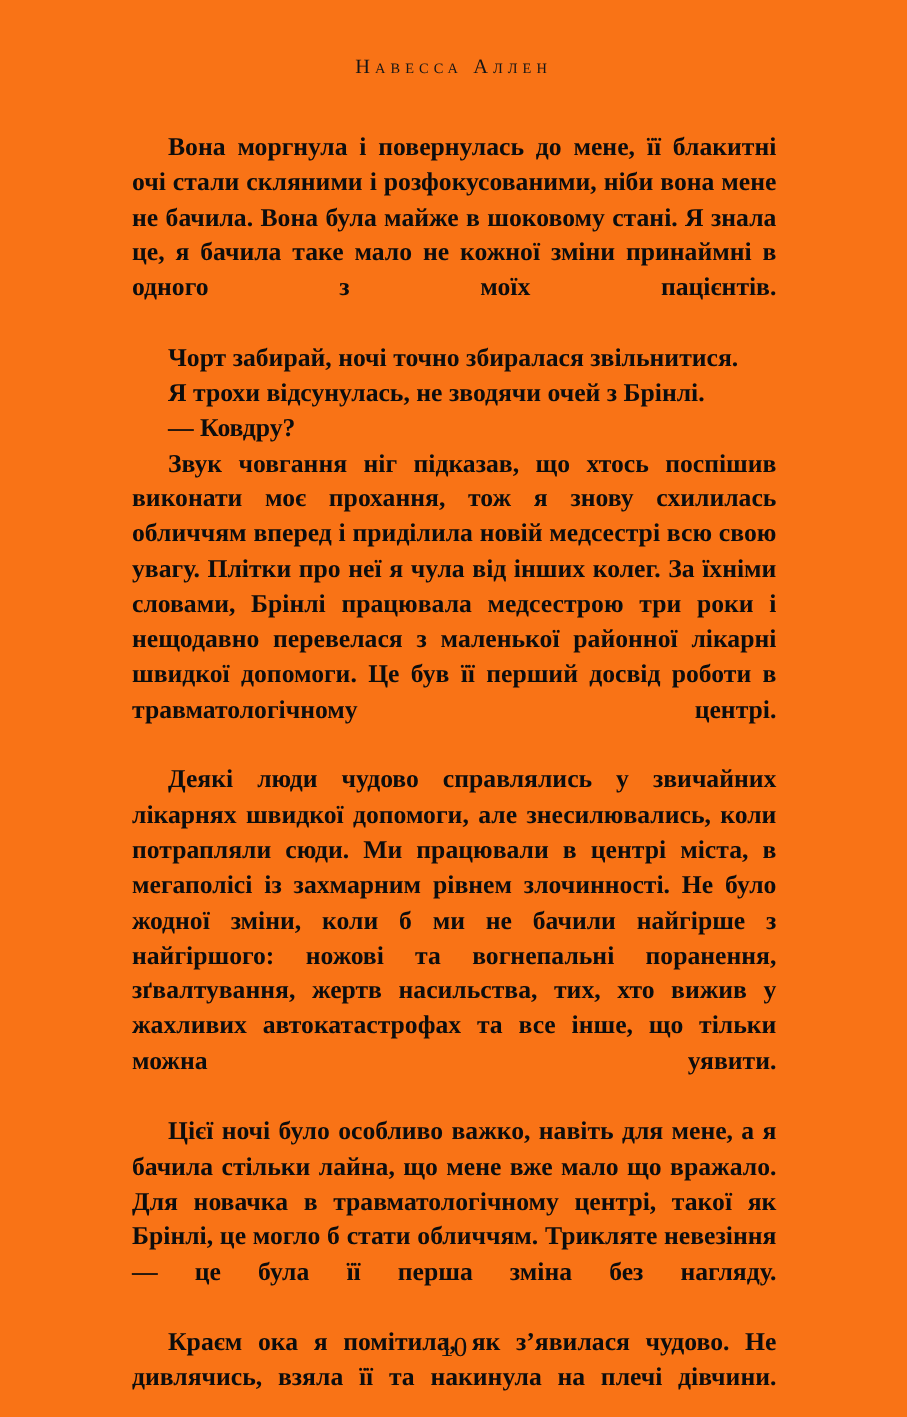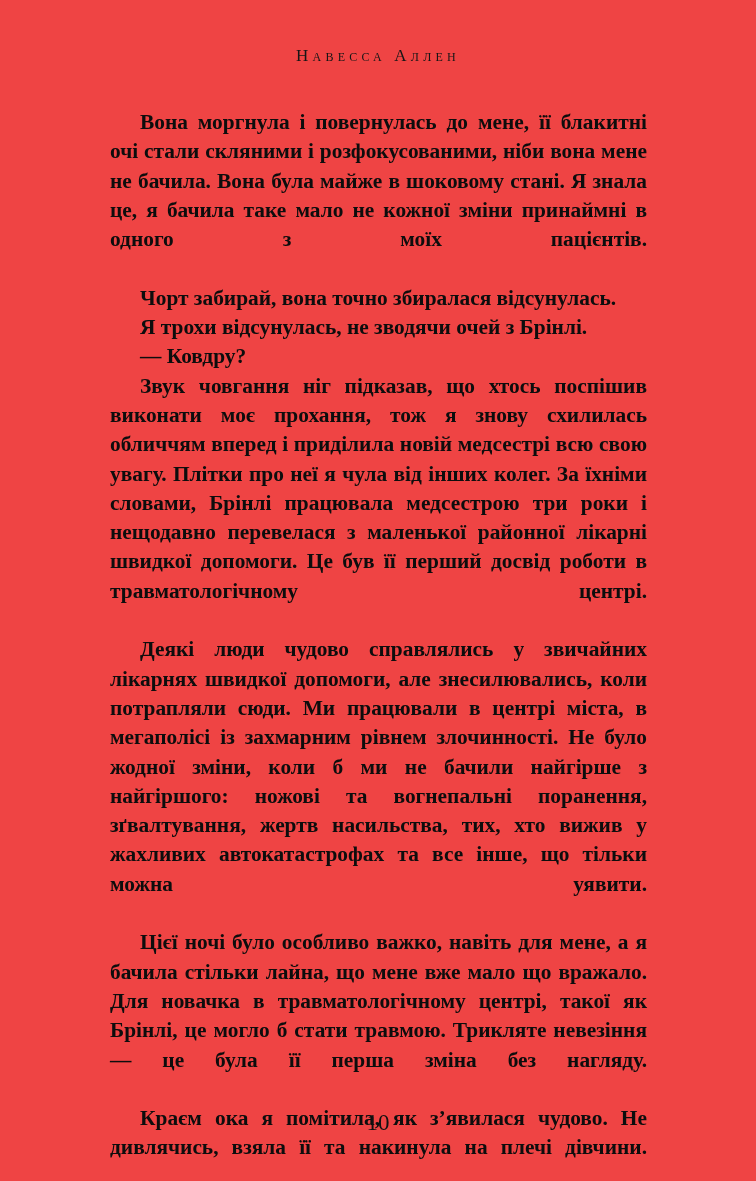--- a/index.html
+++ b/index.html
@@ -7,21 +7,21 @@
     margin: 0;
     padding: 0;
     background: #ffffff;
   }
 
   .page {
     position: relative;
     width: 756px;
     height: 1181px;
     margin: 0 auto;
-    background: #ef4444;
+    background: #f97316;
     overflow: hidden;
     font-family: "Liberation Serif", "DejaVu Serif", serif;
     color: #0d0d0d;
   }
 
   
   .running-head {
     position: absolute;
     top: 46px;
     left: 0;
@@ -92,31 +92,31 @@
 <body>
 
 <div class="page">
 
   <div class="running-head">Навесса Аллен</div>
 
   <div class="text-block">
 
     <p class="para">Вона моргнула і повернулась до мене, її блакитні очі стали скляними і розфокусованими, ніби вона мене не бачила. Вона була майже в шоковому стані. Я знала це, я бачила таке мало не кожної зміни принаймні в одного з моїх пацієнтів.</p>
 
-    <p class="para short">Чорт забирай, вона точно збиралася відсунулась.</p>
+    <p class="para short">Чорт забирай, ночі точно збиралася звільнитися.</p>
 
     <p class="para short">Я трохи відсунулась, не зводячи очей з Брінлі.</p>
 
     <p class="para dialogue">— Ковдру?</p>
 
     <p class="para">Звук човгання ніг підказав, що хтось поспішив виконати моє прохання, тож я знову схилилась обличчям вперед і приділила новій медсестрі всю свою увагу. Плітки про неї я чула від інших колег. За їхніми словами, Брінлі працювала медсестрою три роки і нещодавно перевелася з маленької районної лікарні швидкої допомоги. Це був її перший досвід роботи в травматологічному центрі.</p>
 
     <p class="para">Деякі люди чудово справлялись у звичайних лікарнях швидкої допомоги, але знесилювались, коли потрапляли сюди. Ми працювали в центрі міста, в мегаполісі із захмарним рівнем злочинності. Не було жодної зміни, коли б ми не бачили найгірше з найгіршого: ножові та вогнепальні поранення, зґвалтування, жертв насильства, тих, хто вижив у жахливих автокатастрофах та все інше, що тільки можна уявити.</p>
 
-    <p class="para">Цієї ночі було особливо важко, навіть для мене, а я бачила стільки лайна, що мене вже мало що вражало. Для новачка в травматологічному центрі, такої як Брінлі, це могло б стати травмою. Трикляте невезіння — це була її перша зміна без нагляду.</p>
+    <p class="para">Цієї ночі було особливо важко, навіть для мене, а я бачила стільки лайна, що мене вже мало що вражало. Для новачка в травматологічному центрі, такої як Брінлі, це могло б стати обличчям. Трикляте невезіння — це була її перша зміна без нагляду.</p>
 
     <p class="para">Краєм ока я помітила, як з’явилася чудово. Не дивлячись, взяла її та накинула на плечі дівчини.</p>
 
   </div>
 
   <div class="folio">10</div>
 
 </div>
 
 </body></html>

